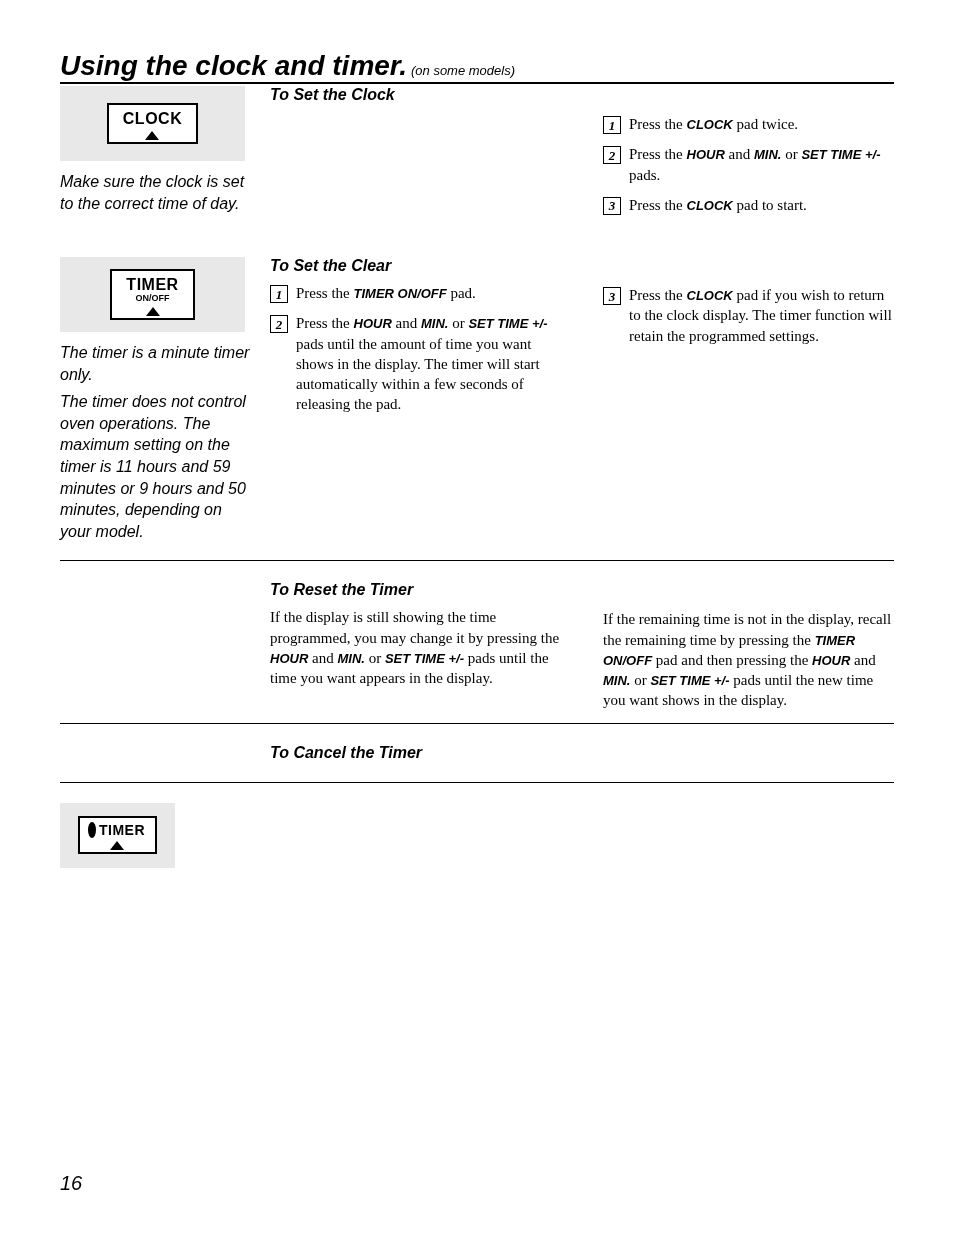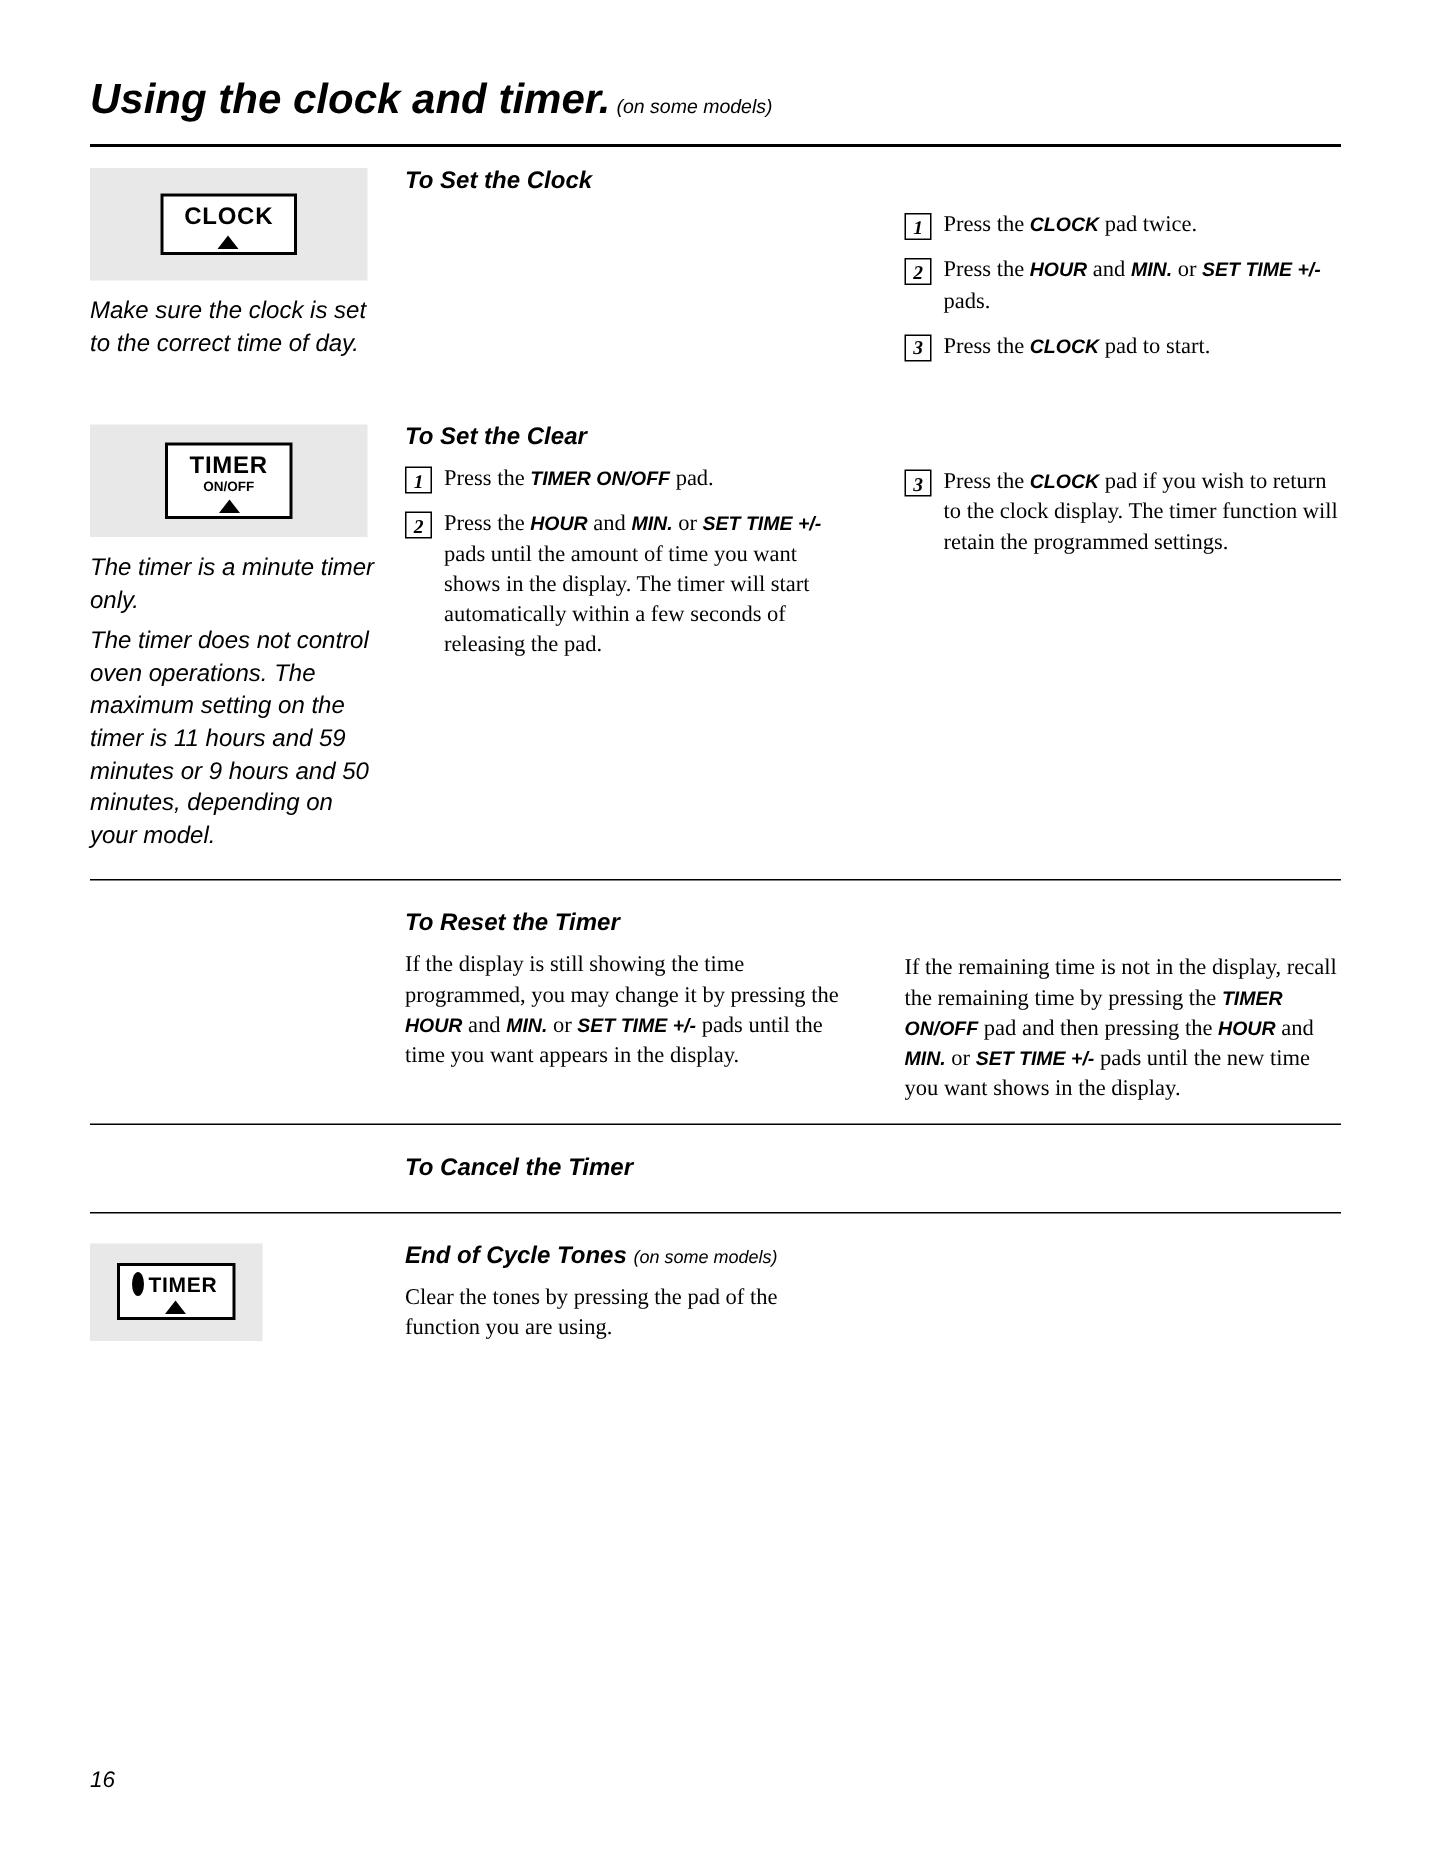--- a/index.html
+++ b/index.html
@@ -7,22 +7,22 @@
       font-family: "Times New Roman", Georgia, serif;
       background: #fff;
       color: #000;
       width: 954px;
       padding: 50px 60px 40px 60px;
       position: relative;
       min-height: 1235px;
     }
     .page-header {
       border-bottom: 2px solid #000;
-      padding-bottom: 14px;
-      margin-bottom: 14px;
+      padding-bottom: 0;
+      margin-bottom: 2px;
     }
     .page-title {
       font-family: Arial, Helvetica, sans-serif;
       font-weight: bold;
       font-style: italic;
       font-size: 28px;
       display: inline;
     }
     .page-title-suffix {
       font-family: Arial, Helvetica, sans-serif;
@@ -159,21 +159,21 @@
     .step-body {
       font-size: 15px;
       line-height: 1.35;
     }
     .page-number {
       position: absolute;
       bottom: 40px;
       left: 60px;
       font-family: Arial, Helvetica, sans-serif;
       font-style: italic;
-      font-size: 15px;
+      font-size: 20px;
     }
   </style>
 </head>
 <body>
 
 <div class="page-header">
   <span class="page-title">Using the clock and timer.</span>
   <span class="page-title-suffix">(on some models)</span>
 </div>
 
@@ -273,21 +273,17 @@
       <div class="pad-btn-timer2">
         <div class="timer2-row">
           <span class="black-oval"></span>
           <span class="pad-btn-main" style="font-size:14px">TIMER</span>
         </div>
         <span class="tri-up" style="margin-top:3px"></span>
       </div>
     </div>
   </div>
   <div class="right-area">
-    <div class="rcol">
-      <div class="subhead"><span>End of Cycle Tones </span><span class="subhead-suffix">(on some models)</span></div>
-      <div class="body-text">Clear the tones by pressing the pad of the function you are using.</div>
-    </div>
     <div class="rcol"></div>
   </div>
 </div>
 
 <div class="page-number">16</div>
 
 </body></html>

